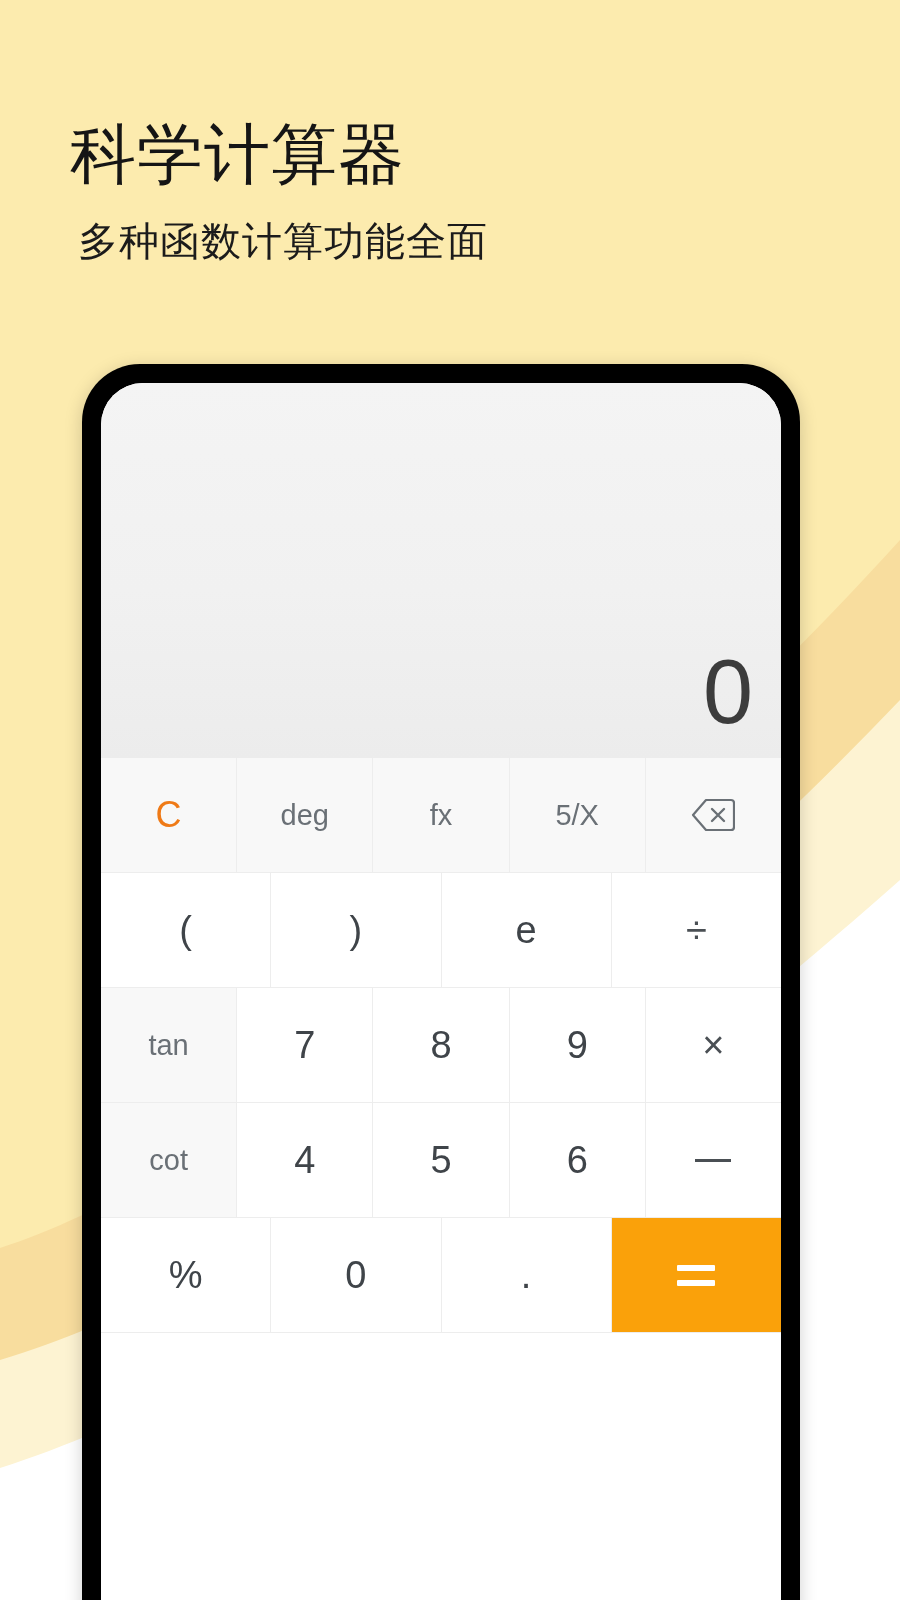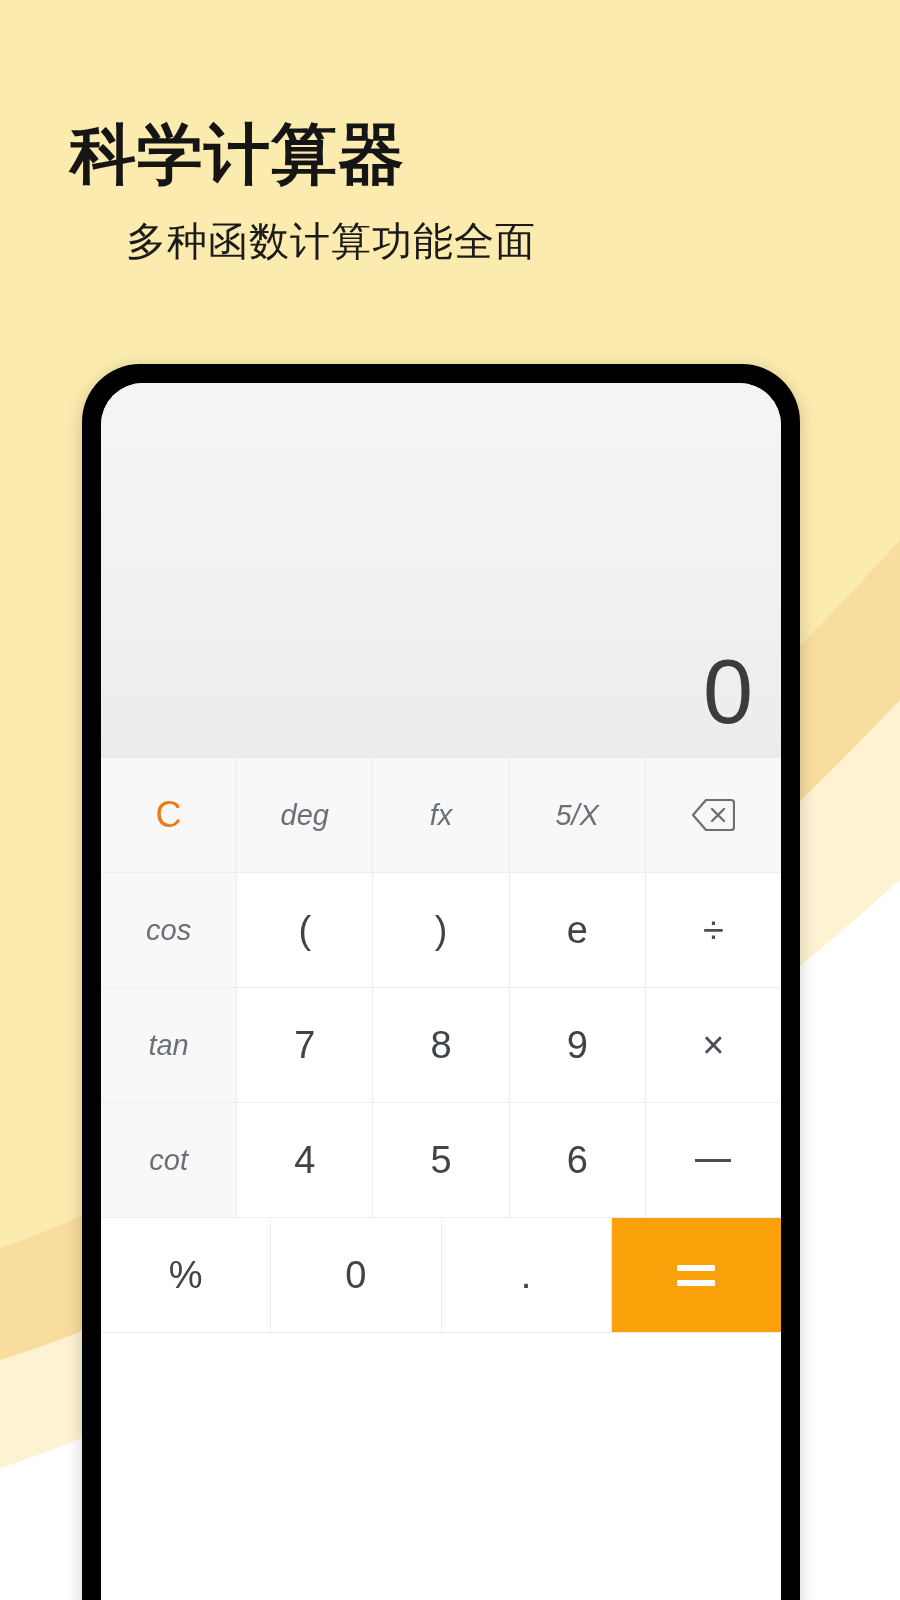--- a/index.html
+++ b/index.html
@@ -10,27 +10,27 @@
   }
 
   
   #bg{position:absolute;inset:0;overflow:hidden;z-index:0;}
   #bg svg{position:absolute;left:0;top:0;width:900px;height:1600px;display:block;}
 
   
   .headline{position:absolute;left:0;top:0;width:900px;z-index:3;}
   .title{
     position:absolute;left:70px;top:116px;
-    font-size:66px;line-height:76px;font-weight:bold;
+    font-size:66px;line-height:76px;font-weight:normal;
     color:#151515;letter-spacing:1px;white-space:nowrap;
   }
   .subtitle{
     position:absolute;left:78px;top:217px;
     font-size:40px;line-height:48px;font-weight:normal;
-    color:#1b1b1b;letter-spacing:1px;white-space:nowrap;margin-left:48px;
+    color:#1b1b1b;letter-spacing:1px;white-space:nowrap;
   }
 
   
   .phone{
     position:absolute;left:82px;top:364px;
     width:718px;height:1260px;
     background:#000;
     border-radius:58px 58px 0 0;
     box-sizing:border-box;
     z-index:2;
@@ -68,21 +68,21 @@
     border-right:1px solid #ededed;
     border-bottom:1px solid #ededed;
     box-sizing:border-box;
     color:#555a5f;
     font-size:34px;
     font-weight:normal;
     user-select:none;
   }
   .key:last-child{border-right:none;}
   .key.fn{background:#f8f8f8;color:#6a7076;}
-  .key.small{font-size:29px;font-style:italic;}
+  .key.small{font-size:29px;}
   .key.clear{color:#ef7a17;font-size:36px;}
   .key.op{font-size:38px;color:#4a4f54;}
   .key.equals{background:#FAA10A;color:#fff;border-right:none;}
   .key.digit{color:#3f4449;font-size:38px;}
 
   
   .pow{display:inline-flex;align-items:flex-start;}
   .pow sup{font-size:.62em;line-height:1;margin-left:3px;margin-top:.05em;}
   .sqrt{display:inline-flex;align-items:center;font-size:31px;}
 
@@ -124,21 +124,20 @@
           <div class="key fn">
             <span class="icn">
               <svg width="44" height="34" viewBox="0 0 44 34" fill="none" aria-hidden="true">
                 <path d="M15 2 L40 2 A3 3 0 0 1 43 5 L43 29 A3 3 0 0 1 40 32 L15 32 L2 17 Z" stroke="#6a7076" stroke-width="2.2" fill="none" stroke-linejoin="round"></path>
                 <path d="M21 11 L33 23 M33 11 L21 23" stroke="#6a7076" stroke-width="2.4" stroke-linecap="round"></path>
               </svg>
             </span>
           </div>
         </div>
         <div class="kp-row">
-          <div class="key fn small">cos</div>
           <div class="key digit">(</div>
           <div class="key digit">)</div>
           <div class="key digit">e</div>
           <div class="key op">÷</div>
         </div>
         <div class="kp-row">
           <div class="key fn small">tan</div>
           <div class="key digit">7</div>
           <div class="key digit">8</div>
           <div class="key digit">9</div>

